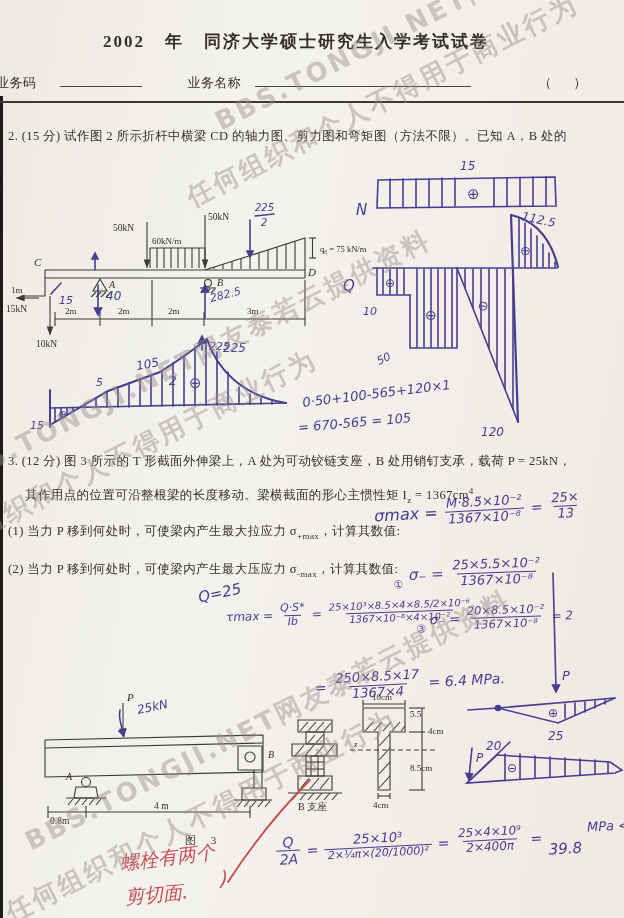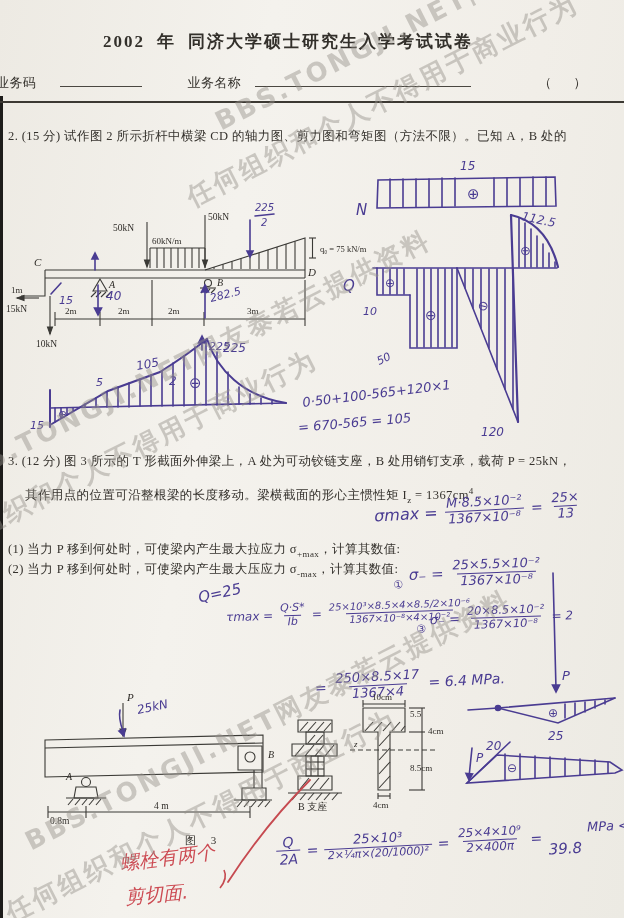--- a/index.html
+++ b/index.html
@@ -3,21 +3,21 @@
 <meta charset="utf-8">
 <style>
   html,body{margin:0;padding:0;background:#8a8a8a;}
   .page{position:relative;width:624px;height:918px;margin:0 auto;overflow:hidden;
         background:linear-gradient(100deg,#edeae3 0%,#f4f2ed 35%,#f1eee8 70%,#eceae3 100%);
         font-family:"Liberation Serif",serif;color:#2f2c28;}
   .abs{position:absolute;}
   .print{font-size:12.5px;letter-spacing:.4px;white-space:nowrap;color:#34312c;}
   .print sub{font-size:9px;}
   .print sup{font-size:9px;}
-  .title-row{display:flex;align-items:baseline;gap:12px;font-size:17px;font-weight:bold;letter-spacing:2px;color:#33302b;}
+  .title-row{display:flex;align-items:baseline;gap:20px;font-size:17px;font-weight:bold;letter-spacing:2px;color:#33302b;}
   .uline{display:inline-block;border-bottom:1.2px solid #4a4741;height:12px;}
   .hrule{background:#3c3933;height:2.2px;width:624px;left:0;}
   .edgebar{left:0;top:96px;width:3px;height:822px;background:#1d1c1a;}
   .hw{position:absolute;color:#4a3c92;font-family:"DejaVu Sans",sans-serif;font-style:italic;white-space:nowrap;}
   .hw-row{display:flex;align-items:center;gap:6px;}
   .frac{display:inline-flex;flex-direction:column;align-items:center;line-height:1.15;}
   .frac .den{border-top:1.6px solid currentColor;padding:0 3px;}
   .frac .num{padding:0 3px;}
   .dn{position:relative;top:12px;}
   .up{position:relative;top:-8px;}
@@ -286,21 +286,21 @@
     <text class="h" x="112" y="40" font-size="12" transform="rotate(-10 112 40)">105</text>
     <text class="h" x="144" y="55" font-size="12">2</text>
     <text class="h" x="164" y="58" font-size="15" font-style="normal">⊖</text>
     <text class="h" x="198" y="22" font-size="12">225</text>
   </svg>
 
   <div class="abs print" style="left:8px;top:453px;">3. (12 分) 图 3 所示的 T 形截面外伸梁上，A 处为可动铰链支座，B 处用销钉支承，载荷 P = 25kN，</div>
   <div class="abs print" style="left:25px;top:486px;">
     <span>其作用点的位置可沿整根梁的长度移动。梁横截面的形心主惯性矩 I</span><sub>z</sub><span> = 1367cm</span><sup>4</sup><span> .</span>
   </div>
-  <div class="abs print" style="left:8px;top:541px;">
+  <div class="abs print" style="left:8px;top:523px;">
     <span>(1) 当力 P 移到何处时，可使梁内产生最大拉应力 σ</span><sub>+max</sub><span>，计算其数值:</span>
   </div>
   <div class="abs print" style="left:8px;top:561px;">
     <span>(2) 当力 P 移到何处时，可使梁内产生最大压应力 σ</span><sub>-max</sub><span>，计算其数值:</span>
   </div>
 
   <div class="hw hw-row" style="left:374px;top:495px;transform:rotate(-3deg);">
     <span style="font-size:16px;">σmax =</span>
     <span class="frac" style="font-size:13px;">
       <span class="num">M·8.5×10⁻²</span>

